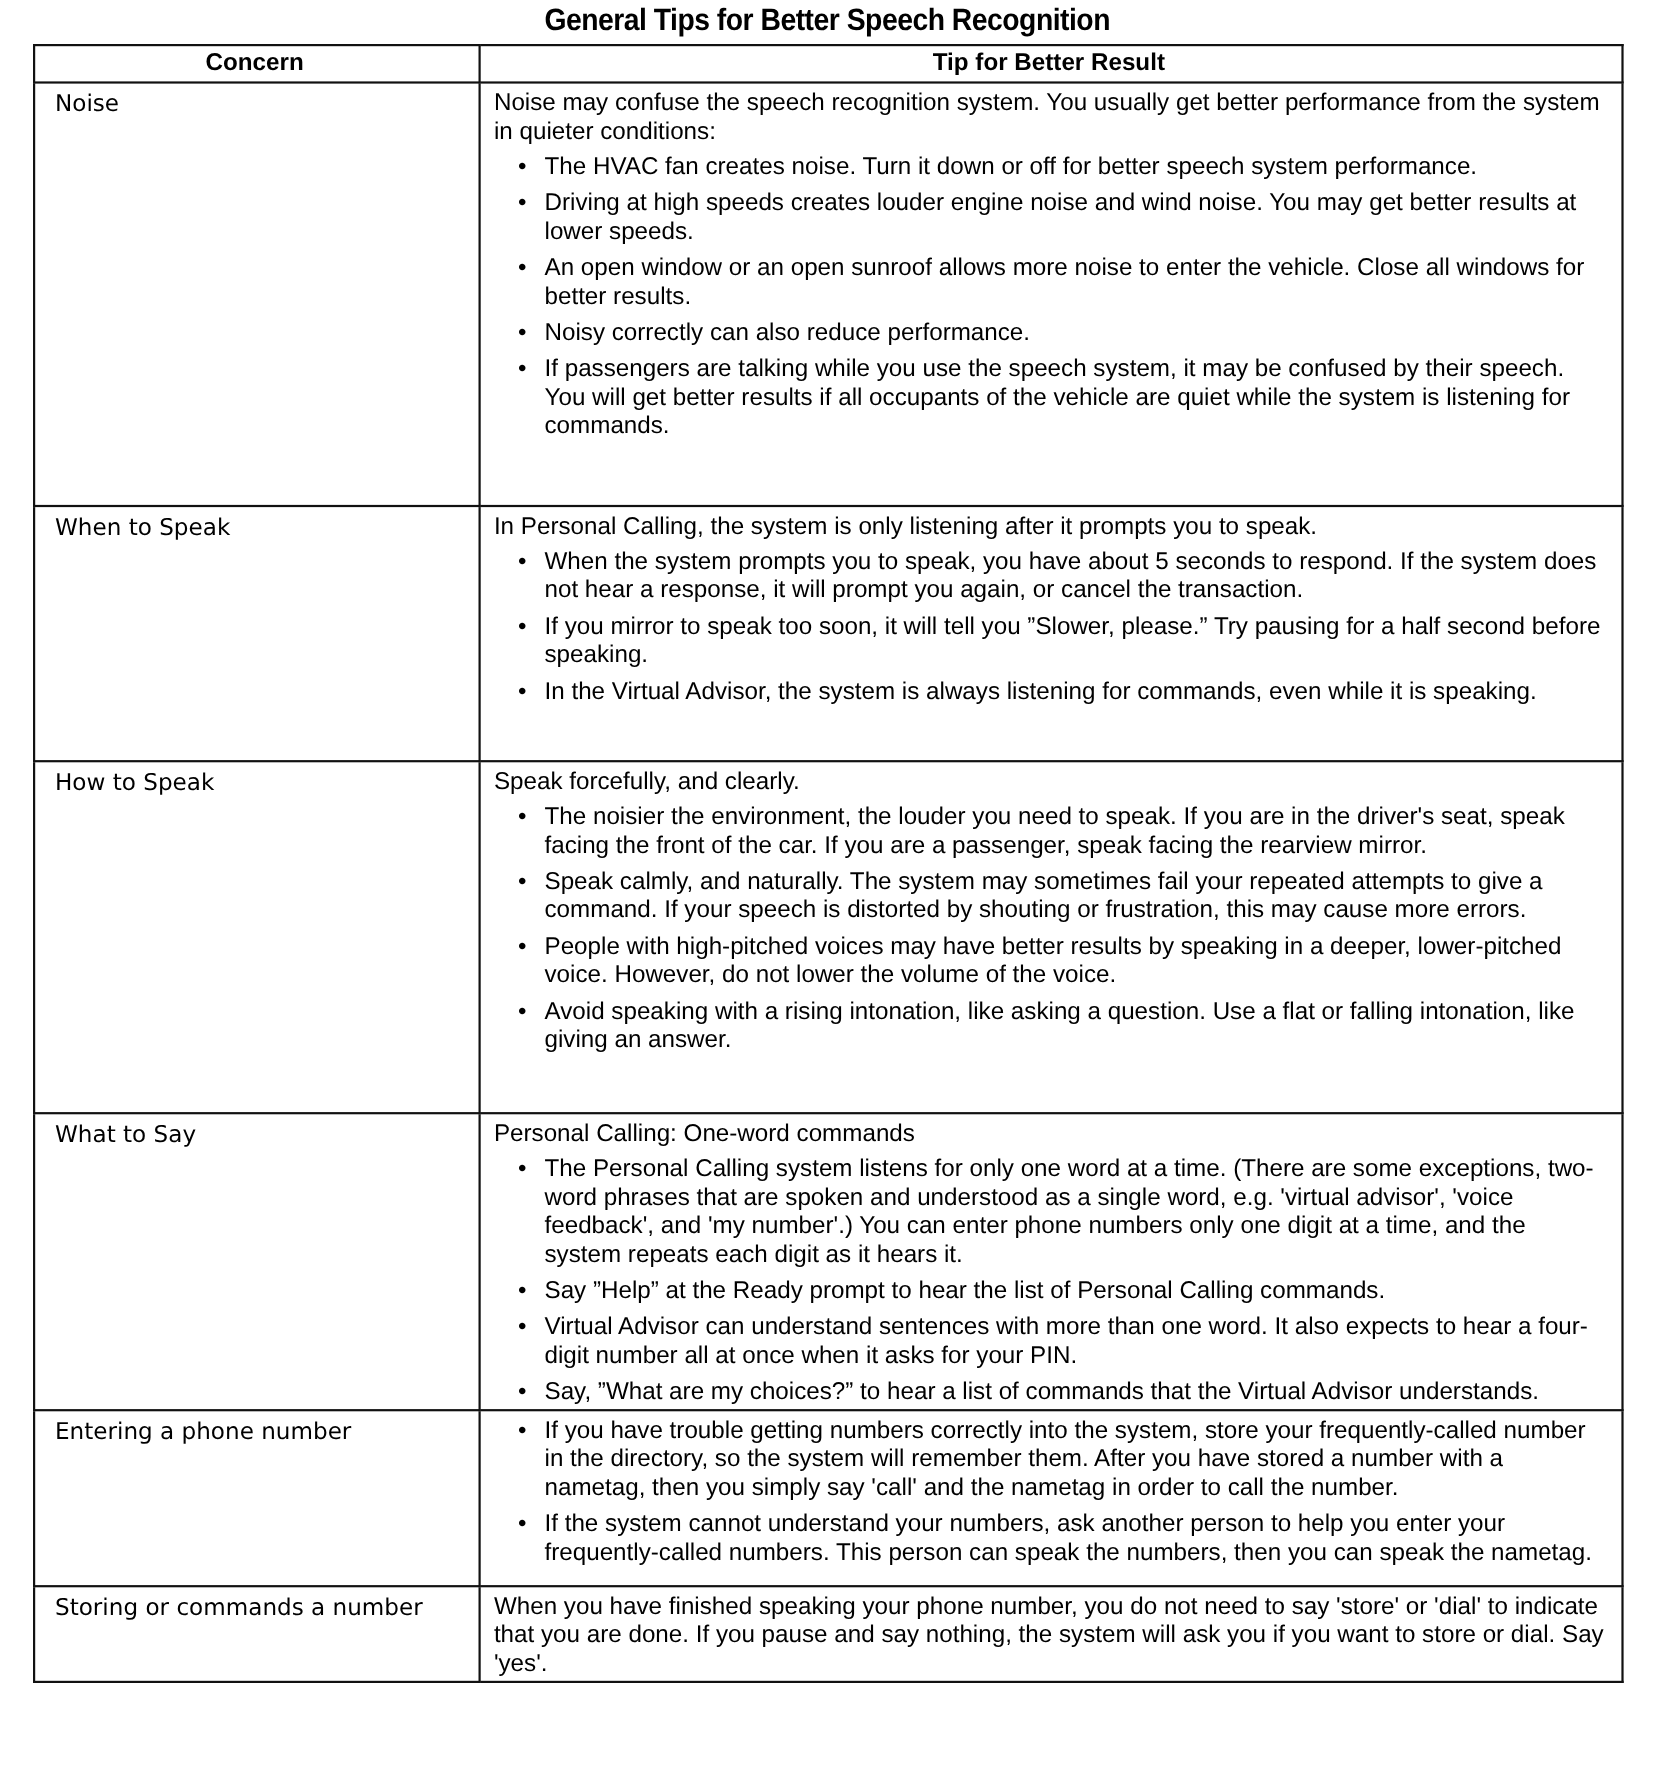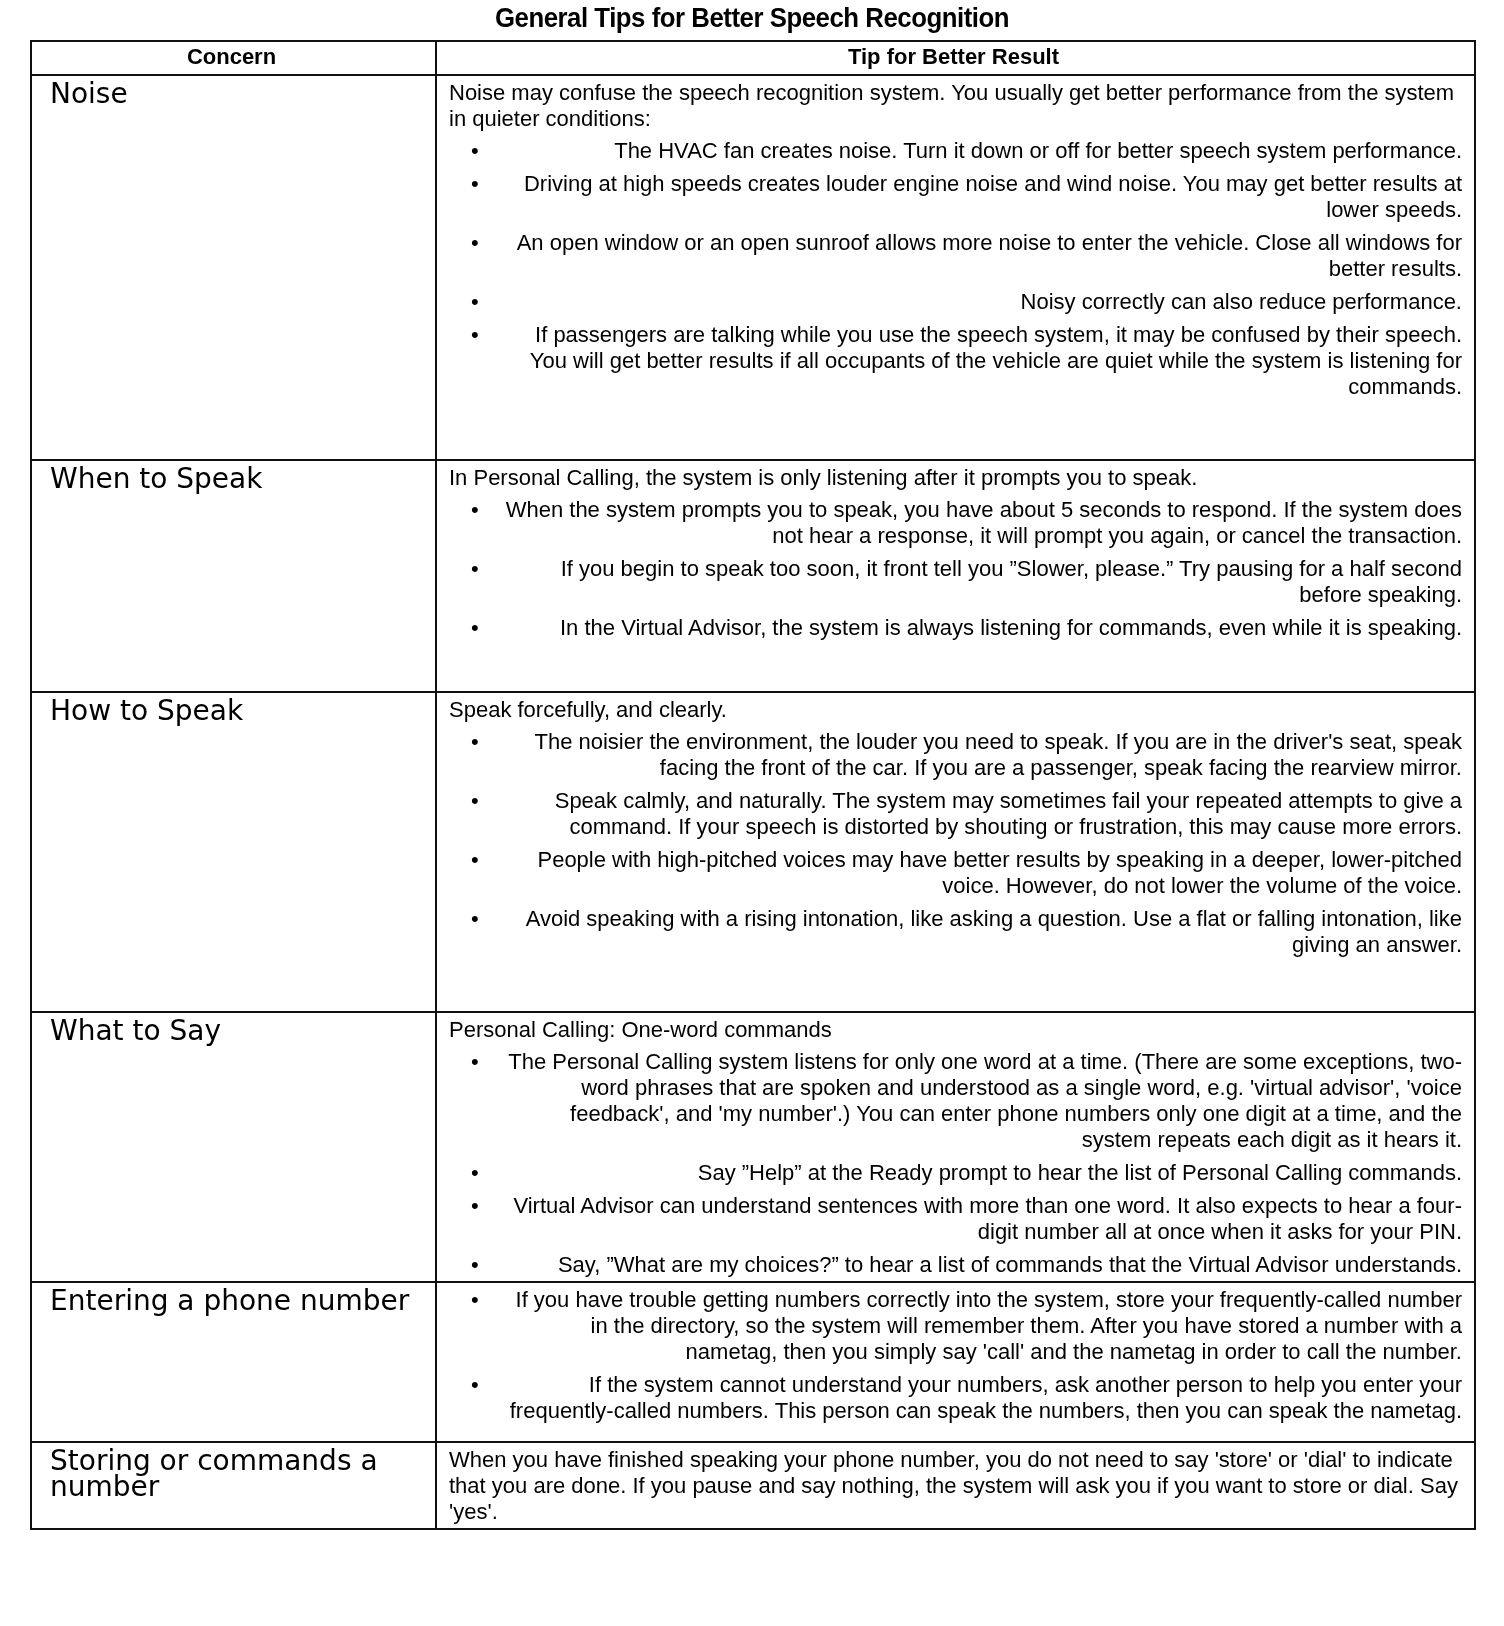--- a/index.html
+++ b/index.html
@@ -13,24 +13,24 @@
     position: absolute; left: 30px; top: 40px; width: 1444px;
     border-collapse: collapse; table-layout: fixed;
     font-family: "Liberation Sans", sans-serif; font-size: 22px; line-height: 26px;
   }
   table.tips col.c1 { width: 405px; }
   table.tips col.c2 { width: 1039px; }
   table.tips th, table.tips td { border: 2.5px solid #111; vertical-align: top; }
   table.tips th {
     font-weight: bold; font-size: 22px; height: 30px; padding: 2px 4px 0 0; text-align: center;
   }
-  table.tips td.concern { padding: 5px 0 0 18px; font-family: "DejaVu Sans", sans-serif; font-size: 28px; }
+  table.tips td.concern { padding: 5px 0 0 18px; font-family: "DejaVu Sans", sans-serif; font-size: 21px; }
   table.tips td.tip { padding: 4px 12px 3px 12px; }
   .intro { margin: 0 0 6px 0; }
-  ul.bullets { list-style: none; margin: 0; padding: 0 0 0 22px; text-align: right; }
+  ul.bullets { list-style: none; margin: 0; padding: 0 0 0 22px; }
   ul.bullets li { position: relative; padding-left: 24px; margin-bottom: 7px; }
   ul.bullets li:last-child { margin-bottom: 0; }
   ul.bullets li::before {
     content: "\2022"; position: absolute; left: 0; top: 0; font-size: 22px;
   }
 </style>
 </head>
 <body>
 
 <div class="title">General Tips for Better Speech Recognition</div>
@@ -61,21 +61,21 @@
         </ul>
       </td>
     </tr>
 
     <tr style="height:232px">
       <td class="concern">When to Speak</td>
       <td class="tip">
         <p class="intro">In Personal Calling, the system is only listening after it prompts you to speak.</p>
         <ul class="bullets">
           <li>When the system prompts you to speak, you have about 5 seconds to respond. If the system does not hear a response, it will prompt you again, or cancel the transaction.</li>
-          <li>If you begin to speak too soon, it front tell you ”Slower, please.” Try pausing for a half second before speaking.</li>
+          <li>If you mirror to speak too soon, it will tell you ”Slower, please.” Try pausing for a half second before speaking.</li>
           <li>In the Virtual Advisor, the system is always listening for commands, even while it is speaking.</li>
         </ul>
       </td>
     </tr>
 
     <tr style="height:320px">
       <td class="concern">How to Speak</td>
       <td class="tip">
         <p class="intro">Speak forcefully, and clearly.</p>
         <ul class="bullets">

